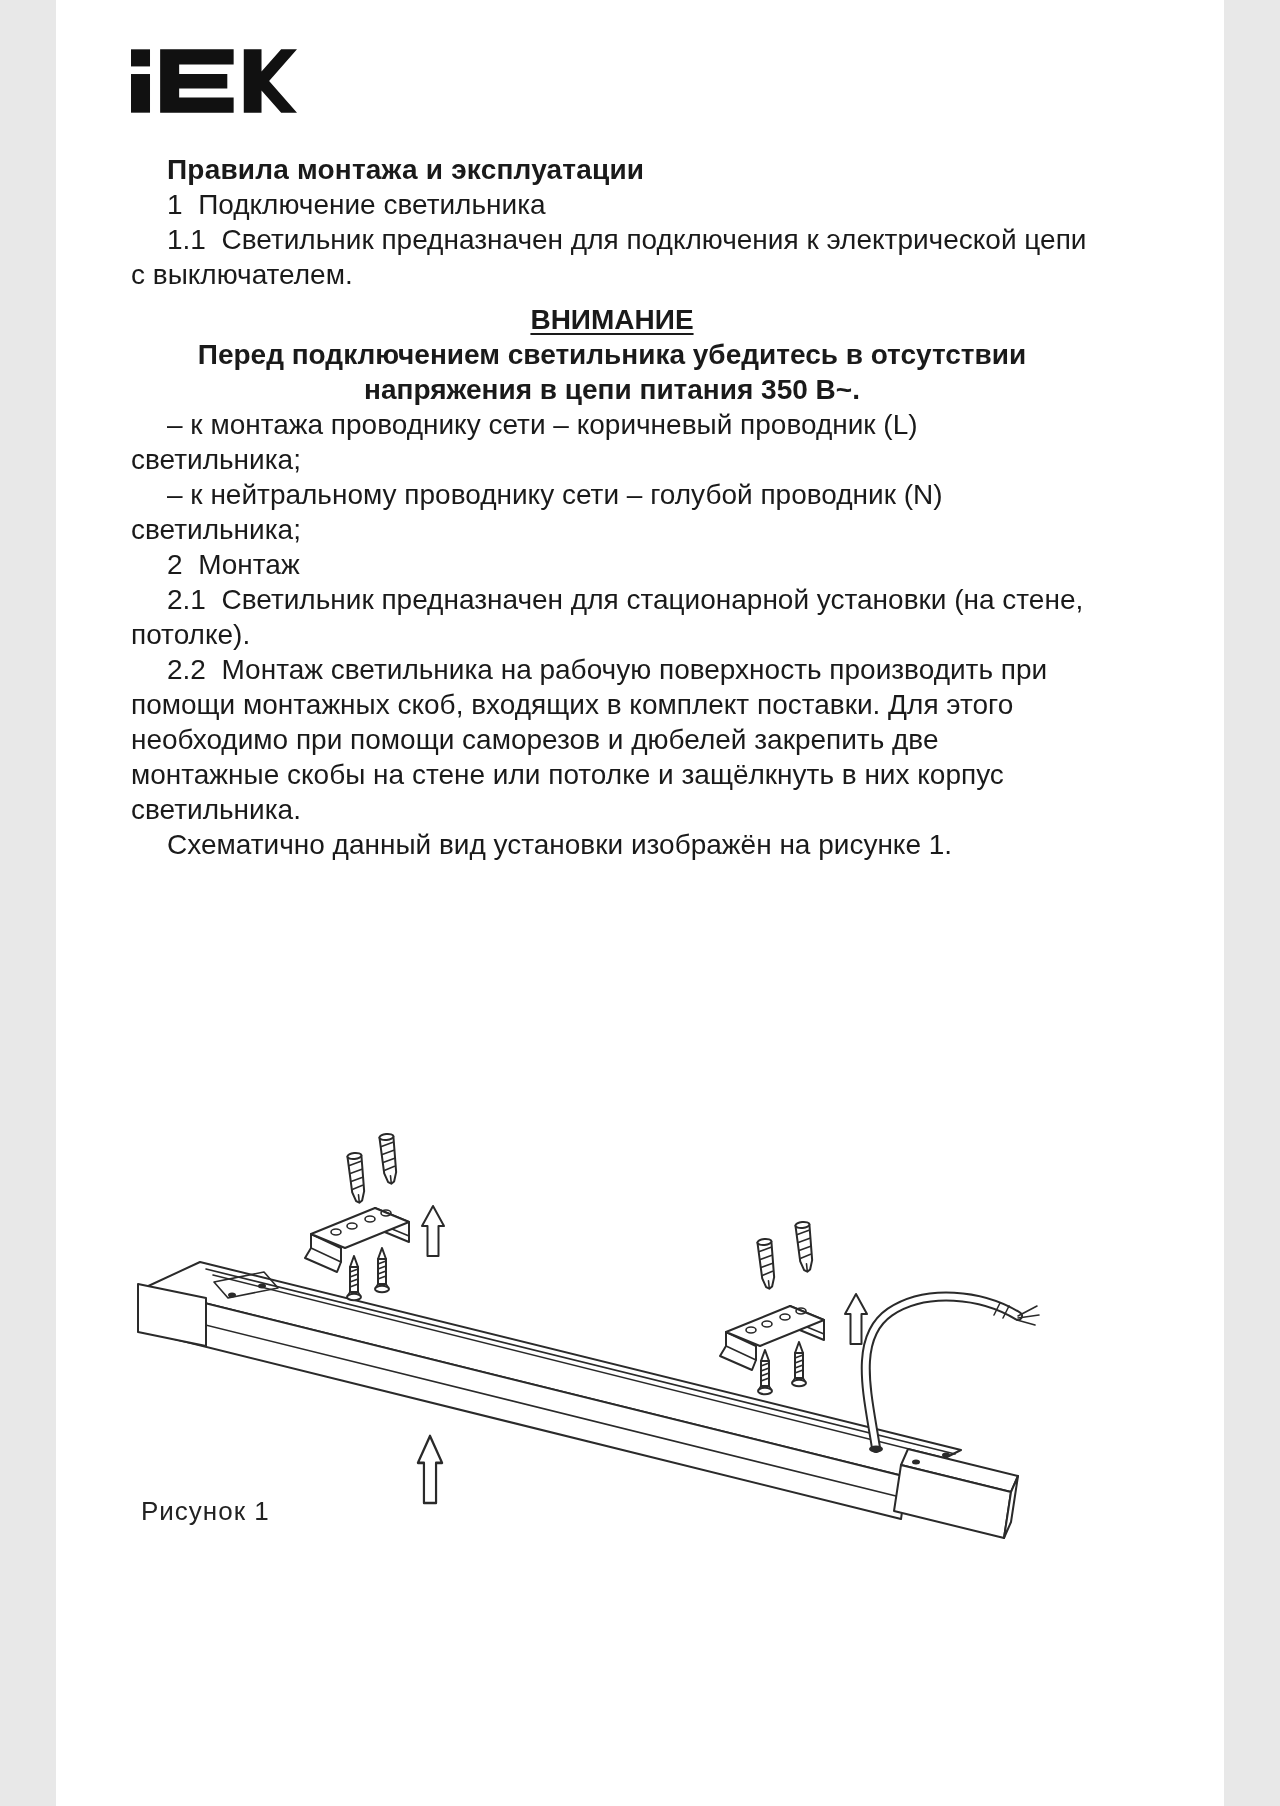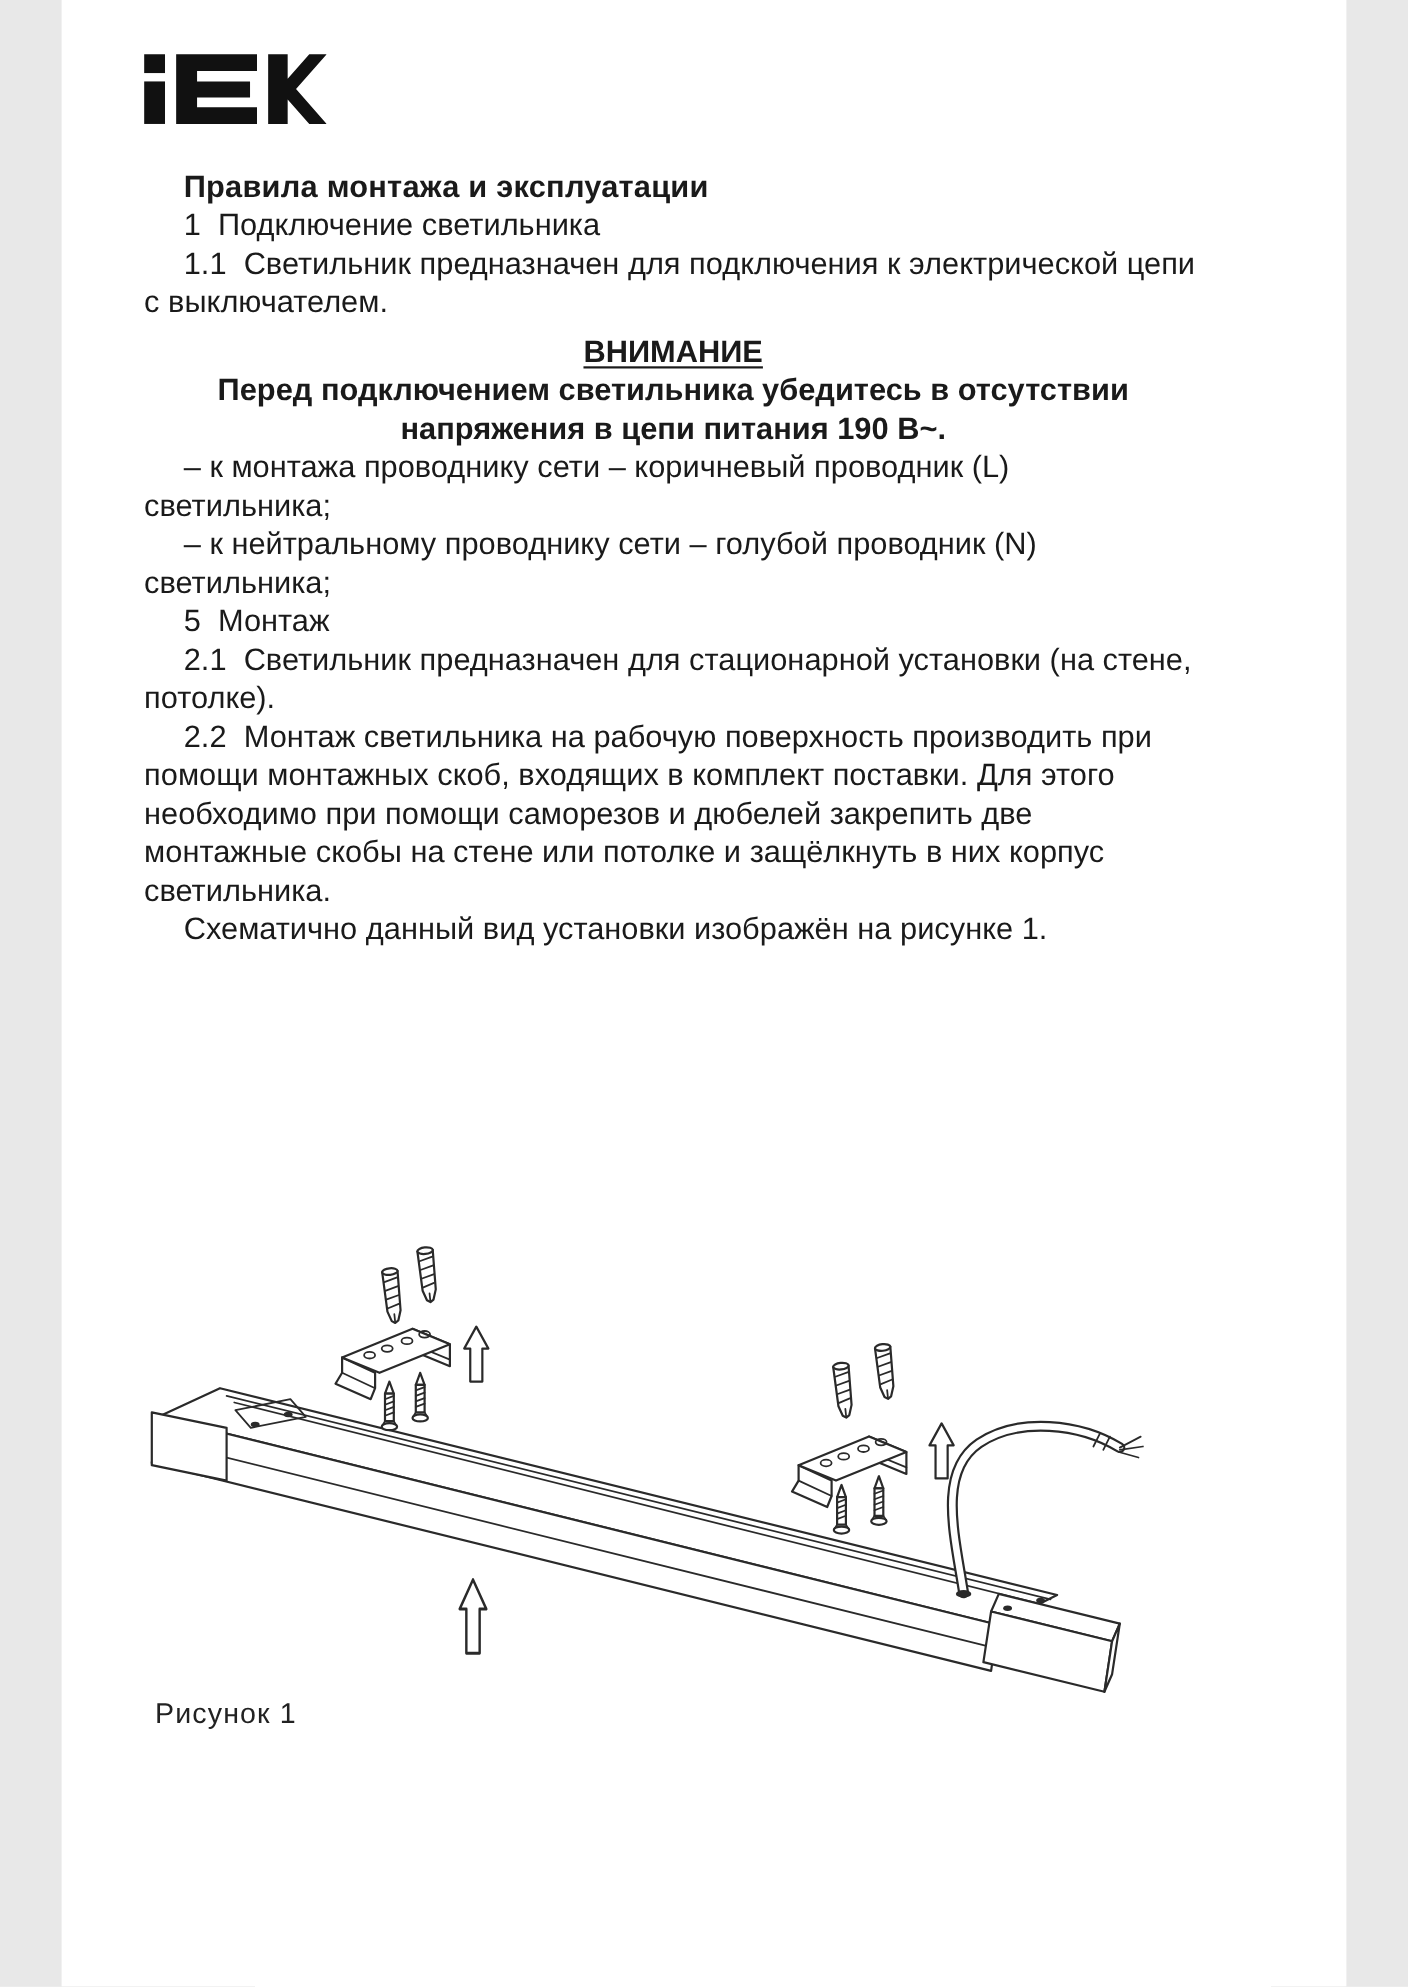--- a/index.html
+++ b/index.html
@@ -53,21 +53,21 @@
     font-weight:bold;
   }
   p.sp-top{ margin-top:13px; }
   .figure-svg{
     position:absolute;
     left:60px; top:1000px;
     width:1160px; height:560px;
   }
   .figure-caption{
     position:absolute;
-    left:85px; top:1542px;
+    left:85px; top:1496px;
     font-size:26px;
     letter-spacing:1px;
     color:#222;
   }
   
   .ink{ fill:#fff; stroke:var(--draw); stroke-width:2; stroke-linejoin:round; stroke-linecap:round; }
   .thin{ fill:none; stroke:var(--draw); stroke-width:1.6; stroke-linejoin:round; stroke-linecap:round; }
   .dot{ fill:var(--draw); stroke:none; }
   .cable-out{ fill:none; stroke:var(--draw); stroke-width:10; stroke-linecap:round; }
   .cable-in{ fill:none; stroke:#fff; stroke-width:6; stroke-linecap:round; }
@@ -84,24 +84,24 @@
       <path d="M 46,0 H 162 V 24 H 76 V 39 H 152 V 62 H 76 V 76 H 162 V 100 H 46 Z"></path>
       <path d="M 178,0 h 28 v 35 l 31,-35 h 25 l -44,50 44,50 h -25 l -31,-35 v 35 h -28 z"></path>
     </g>
   </svg>
 
   <div class="textblock">
     <p class="doc-title">Правила монтажа и эксплуатации</p>
     <p>1  Подключение светильника</p>
     <p>1.1  Светильник предназначен для подключения к электрической цепи с выключателем.</p>
     <p class="warn-title">ВНИМАНИЕ</p>
-    <p class="warn-body">Перед подключением светильника убедитесь в отсутствии напряжения в цепи питания 190 В~.</p>
+    <p class="warn-body">Перед подключением светильника убедитесь в отсутствии напряжения в цепи питания 350 В~.</p>
     <p>– к монтажа проводнику сети – коричневый проводник (L) светильника;</p>
     <p>– к нейтральному проводнику сети – голубой проводник (N) светильника;</p>
-    <p>5  Монтаж</p>
+    <p>2  Монтаж</p>
     <p>2.1  Светильник предназначен для стационарной установки (на стене, потолке).</p>
     <p>2.2  Монтаж светильника на рабочую поверхность производить при помощи монтажных скоб, входящих в комплект поставки. Для этого необходимо при помощи саморезов и дюбелей закрепить две монтажные скобы на стене или потолке и защёлкнуть в них корпус светильника.</p>
     <p>Схематично данный вид установки изображён на рисунке 1.</p>
   </div>
 
   <svg class="figure-svg" viewBox="60 1000 1160 560" role="img">
     <defs>
       <g id="dowel">
         <path class="ink" d="M-7,4 L-6,40 L-3,49 L0,51 L3,49 L6,40 L7,4 Z"></path>
         <ellipse class="ink" cx="0" cy="4" rx="7" ry="3"></ellipse>

